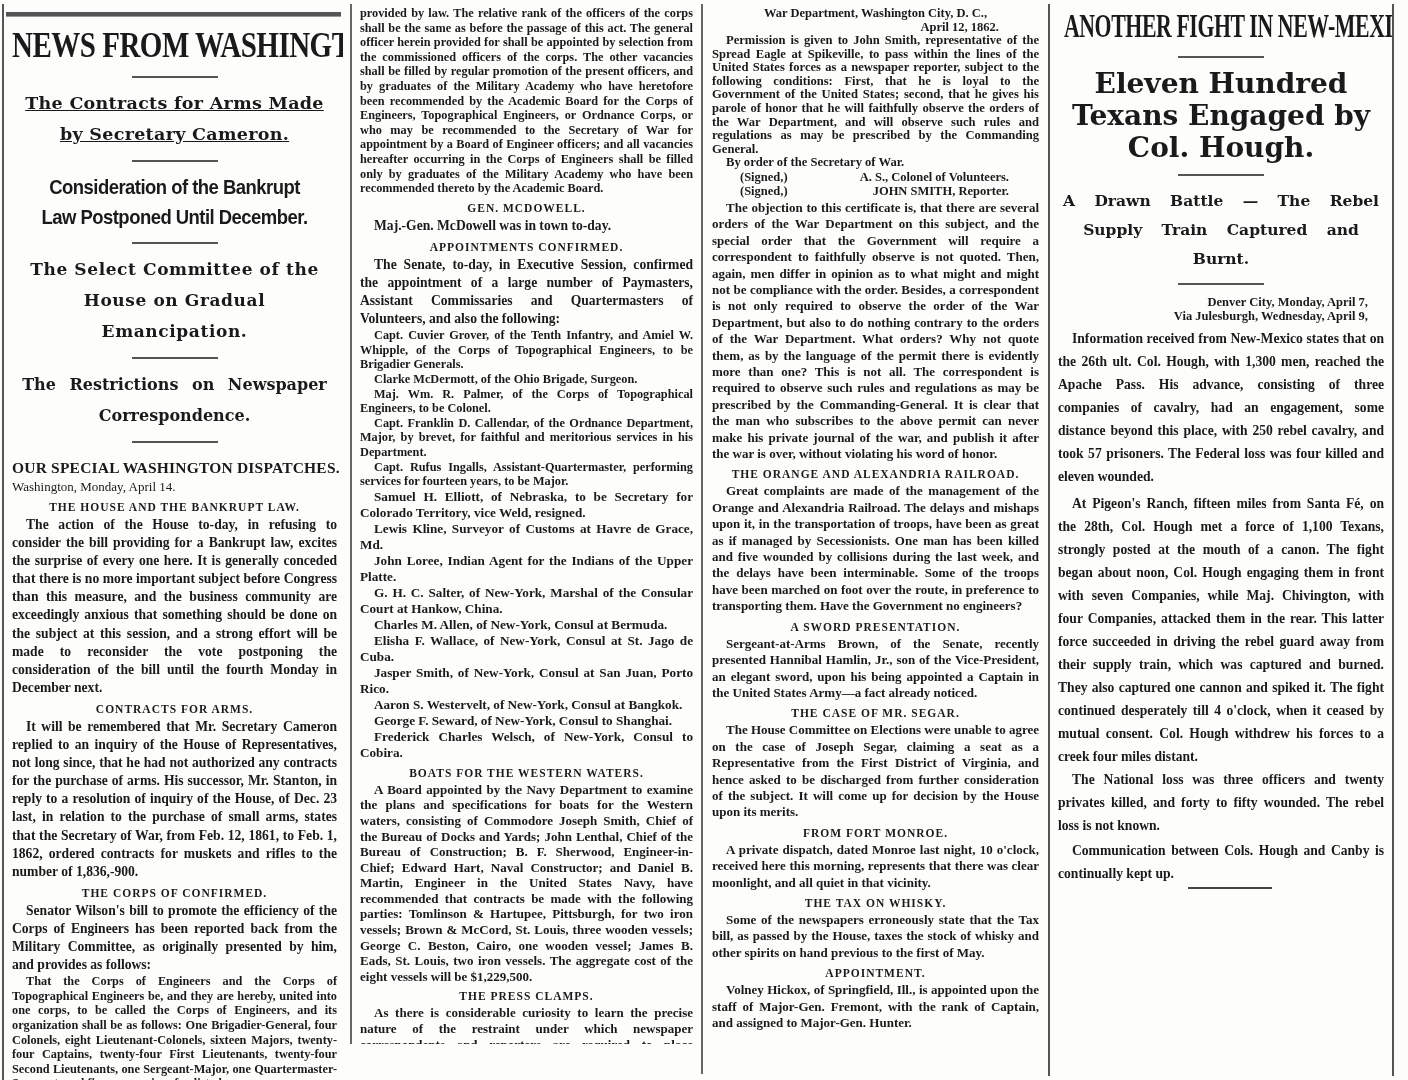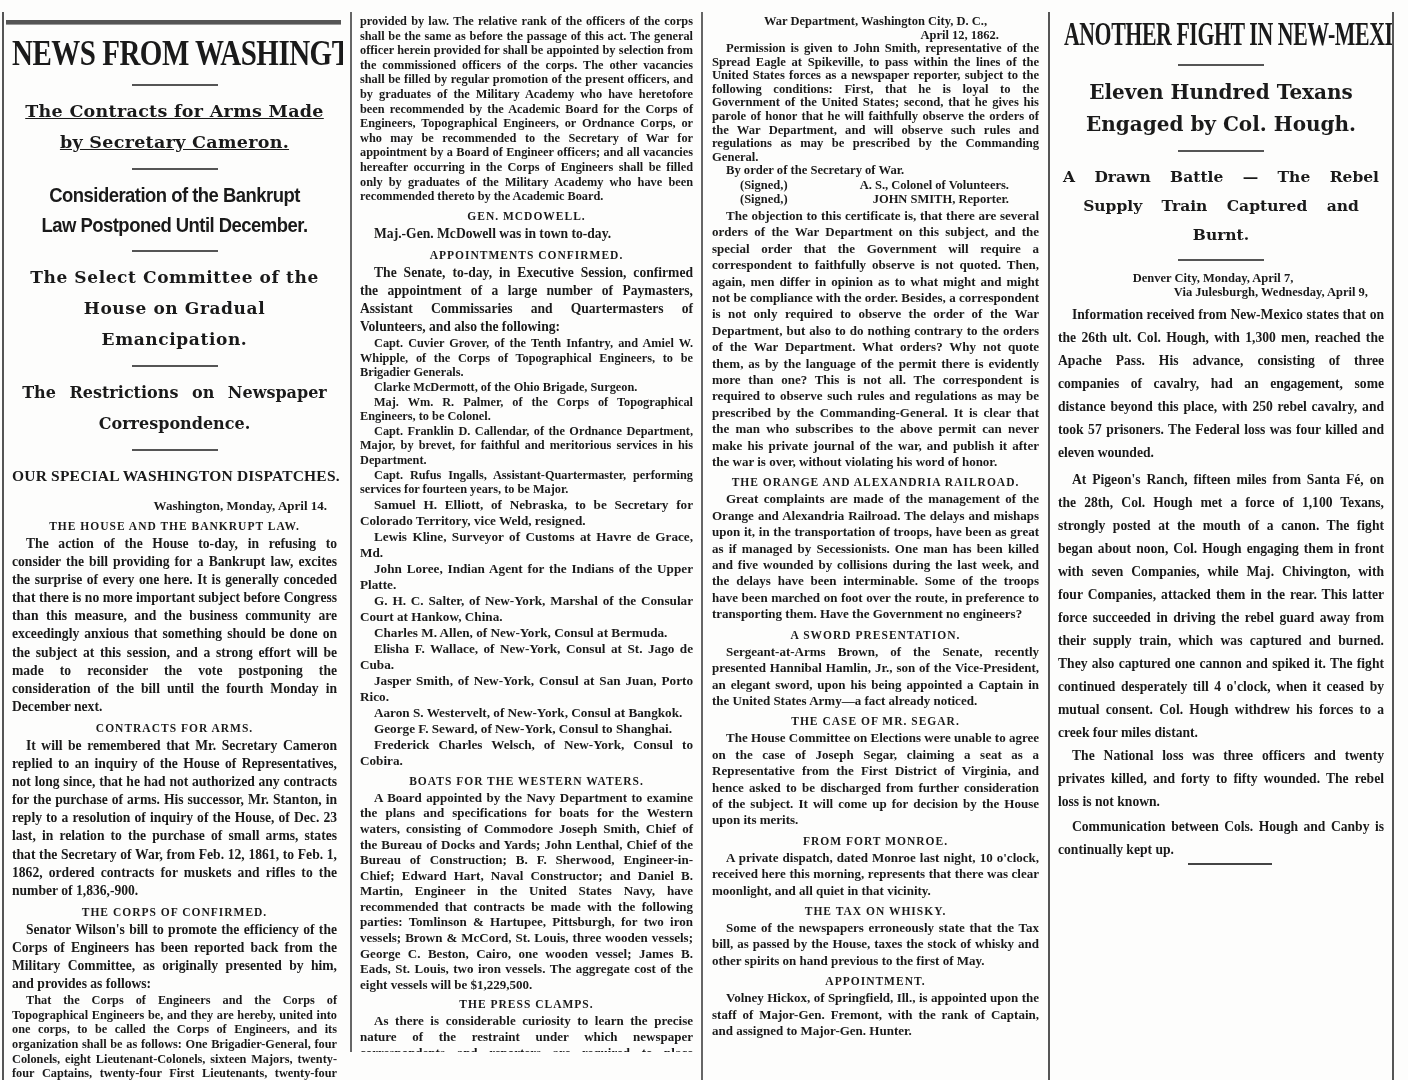--- a/index.html
+++ b/index.html
@@ -1,32 +1,32 @@
 <!DOCTYPE html>
 <html><head>
 <meta charset="utf-8">
 <style>
   html, body { margin: 0; padding: 0; background: #ffffff; }
   body { width: 1408px; height: 1080px; overflow: hidden; position: relative; font-family: "Liberation Serif", "DejaVu Serif", serif; color: #1a1a1a; }
   .page { position: absolute; left: 0; top: 0; width: 1408px; height: 1080px; background: #fdfdfc; }
-  .col { position: absolute; top: 12px; box-sizing: border-box; overflow: hidden; }
+  .col { position: absolute; top: 4px; box-sizing: border-box; overflow: hidden; }
   #col1 { left: 2px; width: 341px; padding: 8px 6px 0 8px; border-left: 2px solid #555; height: 1078px; }
   #col2 { left: 350px; width: 349px; padding: 2px 6px 0 8px; border-left: 2px solid #666; height: 1040px; }
   #col3 { left: 701px; width: 344px; padding: 2px 6px 0 9px; border-left: 2px solid #666; height: 1070px; }
   #col4 { left: 1048px; width: 346px; padding: 4px 8px 0 8px; border-left: 2px solid #555; border-right: 2px solid #555; height: 1072px; }
   .topbar { height: 4px; background: #555; margin: 0 -4px 10px -6px; border-bottom: 1px solid #999; }
   .masthead { font-family: "Liberation Serif", serif; font-weight: bold; text-align: center; font-size: 29px; letter-spacing: -0.5px; transform: scaleY(1.25); margin: 12px 0 14px 0; white-space: nowrap; }
   #col4 .masthead { font-size: 26px; transform: scaleX(0.84) scaleY(1.3); margin: 4px -24px 14px -24px; }
   .rule { width: 86px; height: 2px; background: #555; margin: 10px auto; }
   .deck { text-align: center; font-weight: bold; font-size: 22px; line-height: 30px; margin: 4px 0; }
   .deck.cond { font-family: "Liberation Sans", sans-serif; font-size: 21px; letter-spacing: -0.6px; transform: scaleX(0.88); }
   .deck.heavy { font-family: "DejaVu Serif", serif; font-size: 17px; line-height: 31px; letter-spacing: 0.6px; }
   .deck.black { font-family: "DejaVu Serif", serif; font-size: 16px; line-height: 31px; word-spacing: 8px; }
-  .section-title { font-weight: bold; font-size: 15.5px; text-align: right; margin: 16px 0 13px 0; white-space: nowrap; letter-spacing: 0.2px; }
-  .dateline { text-align: right; font-size: 13px; font-weight: bold; margin: 0 10px 6px 0; }
+  .section-title { font-weight: bold; font-size: 15.5px; text-align: right; margin: 16px 0 2px 0; white-space: nowrap; letter-spacing: 0.2px; }
+  .dateline { text-align: left; font-size: 13px; font-weight: normal; margin: 0 10px 6px 0; }
   .subhead { text-align: center; font-size: 11.5px; font-weight: bold; letter-spacing: 1px; margin: 6px 0 3px 0; }
   p { margin: 0; text-align: justify; font-size: 13.6px; line-height: 18.1px; font-weight: bold; text-indent: 14px; }
   .dense p { font-size: 12.3px; line-height: 14.6px; }
   .appt p { font-size: 13.2px; line-height: 16px; }
   .col3 p { font-size: 13px; line-height: 16.4px; }
   .col3 .dense p { font-size: 12.6px; line-height: 13.6px; }
   .signed { font-size: 12.5px; font-weight: bold; display: flex; justify-content: space-between; padding: 0 30px 0 28px; line-height: 14px; text-align: center; }
   .dateline-r { text-align: right; font-size: 12.5px; font-weight: bold; line-height: 14px; }
   #col4 p { font-size: 13.6px; line-height: 23px; }
   .endrule { width: 84px; height: 1.5px; background: #444; margin: 2px 0 0 130px; }
@@ -134,25 +134,25 @@
     <div class="subhead">THE TAX ON WHISKY.</div>
     <p>Some of the newspapers erroneously state that the Tax bill, as passed by the House, taxes the stock of whisky and other spirits on hand previous to the first of May.</p>
 
     <div class="subhead">APPOINTMENT.</div>
     <p>Volney Hickox, of Springfield, Ill., is appointed upon the staff of Major-Gen. Fremont, with the rank of Captain, and assigned to Major-Gen. Hunter.</p>
   </div>
 
   <div class="col" id="col4">
     <div class="masthead">ANOTHER FIGHT IN NEW-MEXICO.</div>
     <div class="rule"></div>
-    <div class="deck" style="font-family:'DejaVu Serif',serif;font-size:20px;line-height:32px;">Eleven Hundred Texans Engaged by Col. Hough.</div>
+    <div class="deck" style="font-family:'DejaVu Serif',serif;font-size:28px;line-height:32px;">Eleven Hundred Texans Engaged by Col. Hough.</div>
     <div class="rule"></div>
     <div class="deck black" style="font-size:15.5px;word-spacing:14px;line-height:29px;padding:0 4px;">A Drawn Battle — The Rebel Supply Train Captured and Burnt.</div>
     <div class="rule"></div>
-    <div class="dateline-r" style="margin:10px 16px 0 0;text-align:center;">Denver City, Monday, April 7,</div>
+    <div class="dateline-r" style="margin:10px 16px 0 0;">Denver City, Monday, April 7,</div>
     <div class="dateline-r" style="margin:0 16px 4px 0;">Via Julesburgh, Wednesday, April 9,</div>
     <p>Information received from New-Mexico states that on the 26th ult. Col. Hough, with 1,300 men, reached the Apache Pass. His advance, consisting of three companies of cavalry, had an engagement, some distance beyond this place, with 250 rebel cavalry, and took 57 prisoners. The Federal loss was four killed and eleven wounded.</p>
     <p style="margin-top:4px">At Pigeon's Ranch, fifteen miles from Santa Fé, on the 28th, Col. Hough met a force of 1,100 Texans, strongly posted at the mouth of a canon. The fight began about noon, Col. Hough engaging them in front with seven Companies, while Maj. Chivington, with four Companies, attacked them in the rear. This latter force succeeded in driving the rebel guard away from their supply train, which was captured and burned. They also captured one cannon and spiked it. The fight continued desperately till 4 o'clock, when it ceased by mutual consent. Col. Hough withdrew his forces to a creek four miles distant.</p>
     <p>The National loss was three officers and twenty privates killed, and forty to fifty wounded. The rebel loss is not known.</p>
     <p style="margin-top:2px">Communication between Cols. Hough and Canby is continually kept up.</p>
     <div class="endrule"></div>
   </div>
 
 </div>
 

